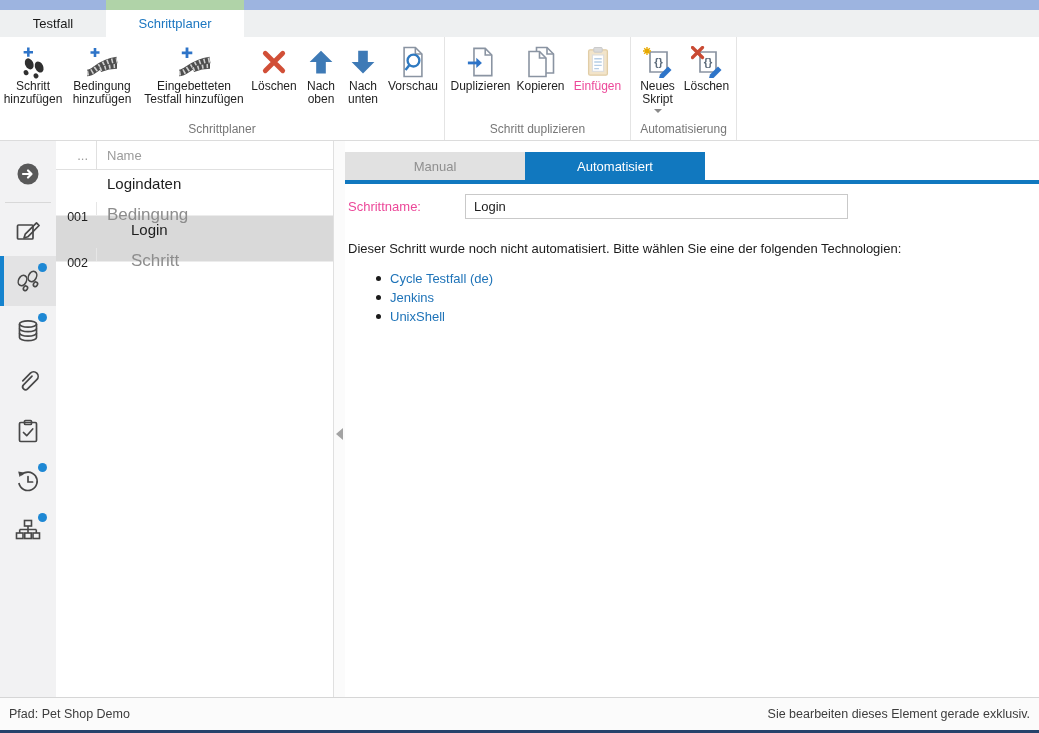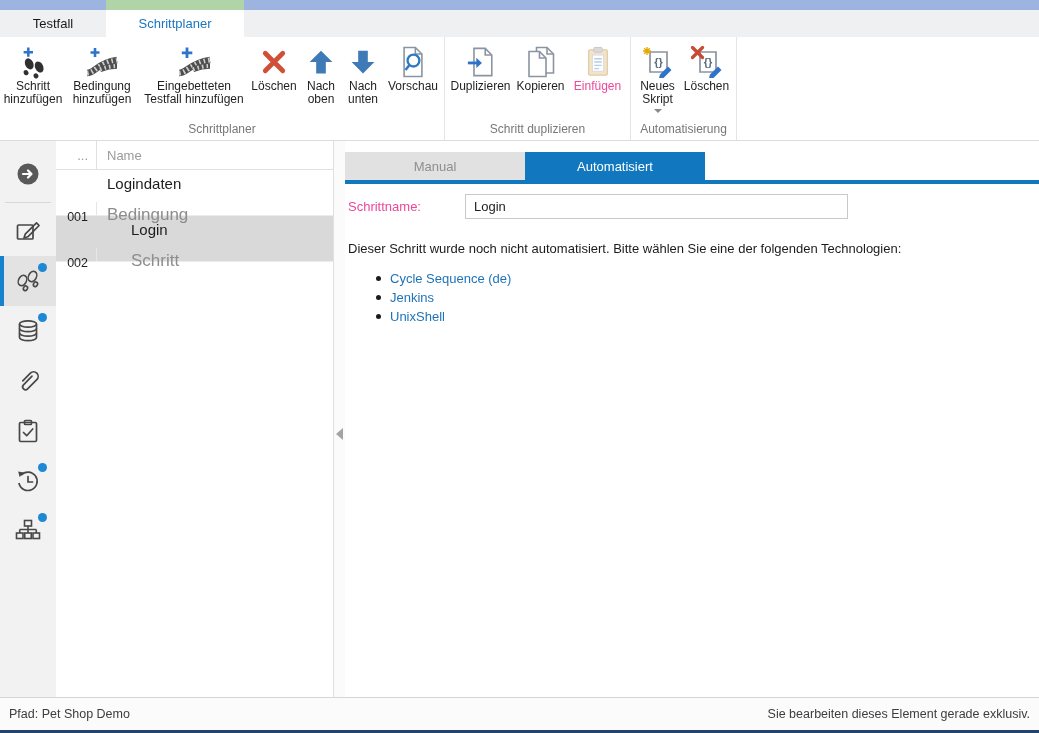--- a/index.html
+++ b/index.html
@@ -358,21 +358,21 @@
       <div class="form-row">
         <label>Schrittname:</label>
         <input type="text" value="Login" style="">
       </div>
 
       <div class="msg">Dieser Schritt wurde noch nicht automatisiert. Bitte wählen Sie eine der folgenden Technologien:</div>
 
       <ul class="tech-list">
         <li>
           <span class="bullet"></span>
-          <a class="tech-link">Cycle Sequence (de)</a>
+          <a class="tech-link">Cycle Testfall (de)</a>
         </li>
         <li>
           <span class="bullet"></span>
           <a class="tech-link">Jenkins</a>
         </li>
         <li>
           <span class="bullet"></span>
           <a class="tech-link">UnixShell</a>
         </li>
       </ul>

